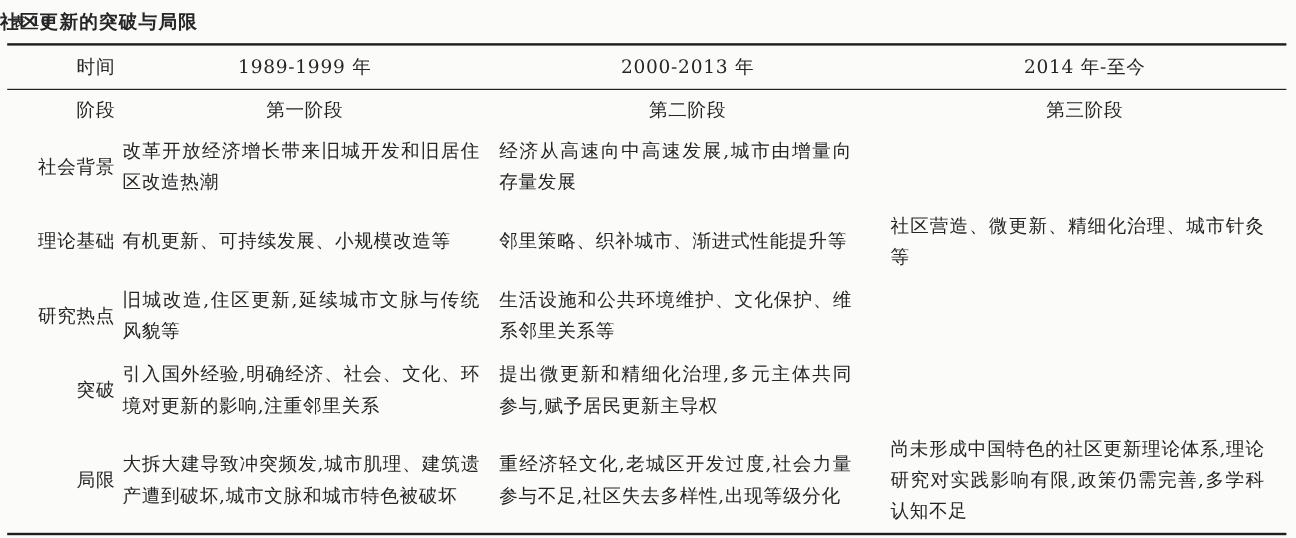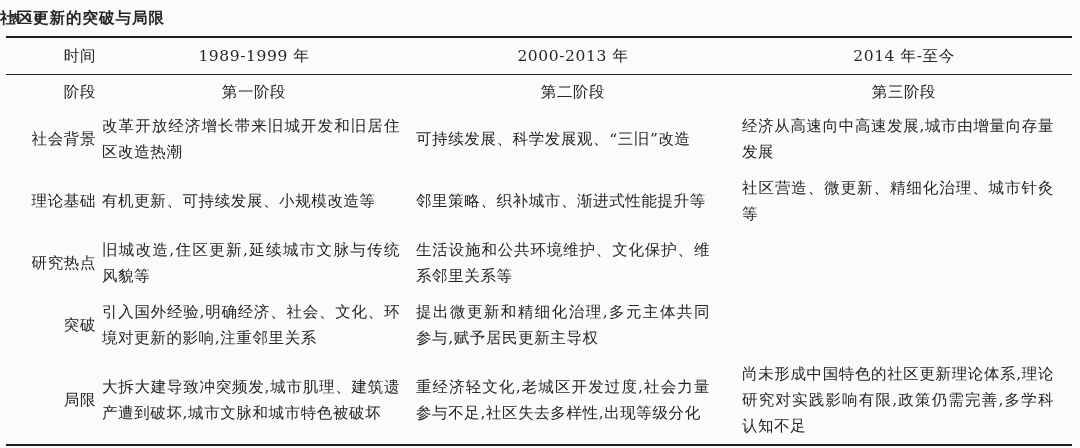--- a/index.html
+++ b/index.html
@@ -90,21 +90,20 @@
     <div class="row phase-row">
       <div class="cell c-label">阶段</div>
       <div class="cell c-center">第一阶段</div>
       <div class="cell c-center">第二阶段</div>
       <div class="cell c-center">第三阶段</div>
     </div>
 
     <div class="row body-row">
       <div class="cell c-label">社会背景</div>
       <div class="cell c-body">改革开放经济增长带来旧城开发和旧居住区改造热潮</div>
-      <div class="cell c-body">可持续发展、科学发展观、“三旧”改造</div>
       <div class="cell c-body">经济从高速向中高速发展,城市由增量向存量发展</div>
     </div>
 
     <div class="row body-row">
       <div class="cell c-label">理论基础</div>
       <div class="cell c-body">有机更新、可持续发展、小规模改造等</div>
       <div class="cell c-body">邻里策略、织补城市、渐进式性能提升等</div>
       <div class="cell c-body">社区营造、微更新、精细化治理、城市针灸等</div>
     </div>
 

